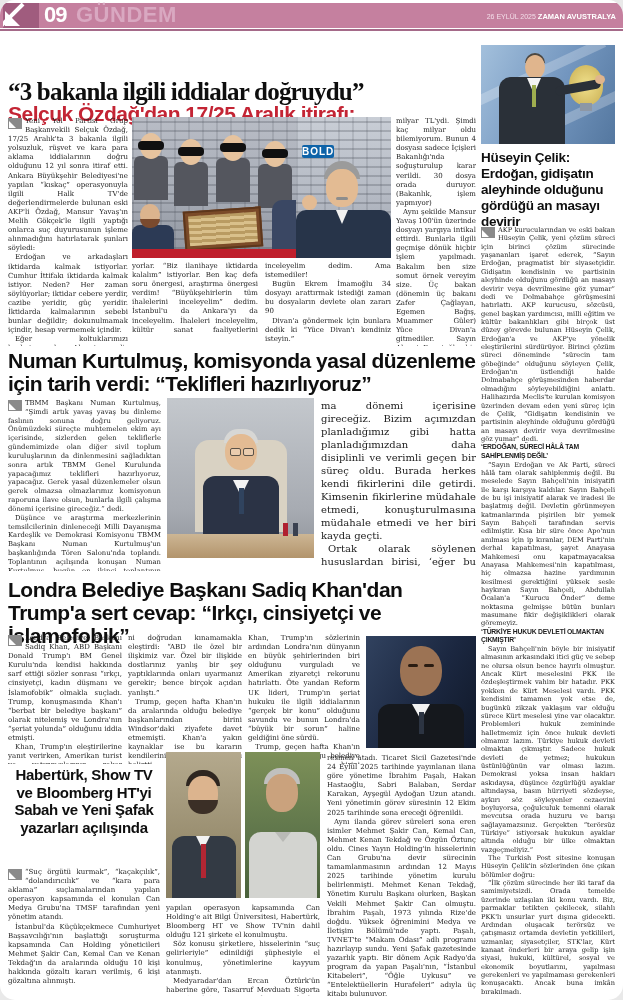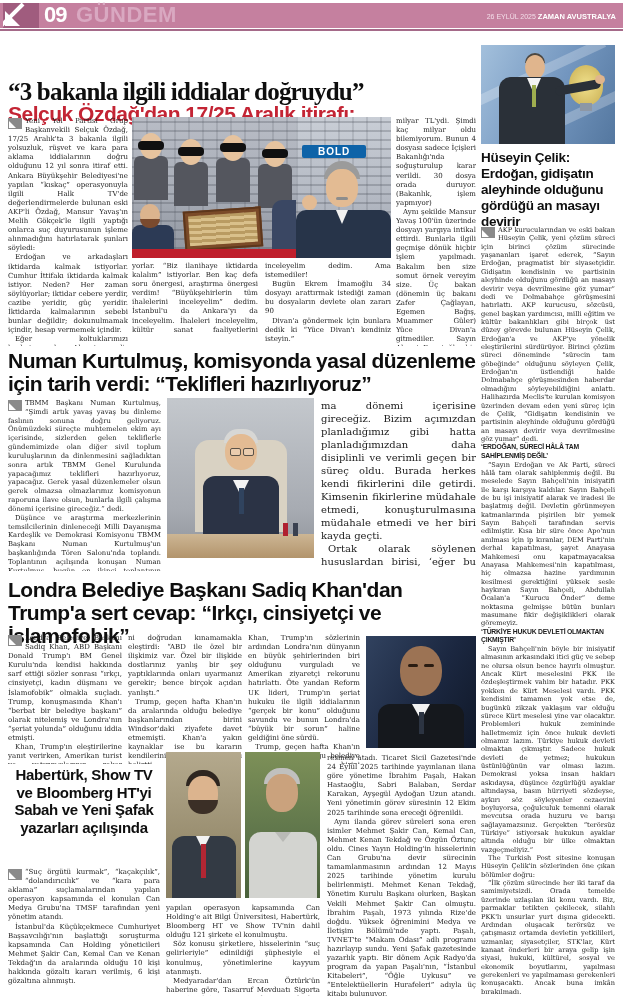--- a/index.html
+++ b/index.html
@@ -1,17 +1,17 @@
 <!DOCTYPE html>
 <html><head>
 <meta charset="utf-8">
 <style>
   html,body{margin:0;padding:0;background:#e9e9e9;}
   #page{position:relative;width:623px;height:1000px;background:#ffffff;overflow:hidden;
-        font-family:"DejaVu Serif",serif;color:#1c1c1c;}
+        font-family:"DejaVu Serif",serif;color:#1c1c1c;border-radius:15px;}
   
   .hbar{position:absolute;left:0;top:3px;width:623px;height:25px;background:#c5809f;}
   .hline{position:absolute;left:0;top:29px;width:623px;height:2px;background:#a56a89;}
   .hlogo{position:absolute;left:3px;top:3px;width:36px;height:25px;background:#a05c7e;overflow:hidden;}
   .hlogo .tri{position:absolute;left:2px;bottom:2px;width:0;height:0;
        border-left:15px solid #ffffff;border-top:15px solid transparent;}
   .hlogo .slash{position:absolute;left:6px;top:-4px;width:4px;height:34px;background:#ffffff;transform:rotate(45deg);}
   .hnum{position:absolute;left:44px;top:2px;font-family:"Liberation Sans",sans-serif;
         font-weight:bold;font-size:22px;letter-spacing:-1px;color:#ffffff;}
   .hsec{position:absolute;left:76px;top:2px;font-family:"Liberation Sans",sans-serif;
@@ -53,21 +53,21 @@
   .mfigl{position:absolute;left:0;bottom:0;width:42px;height:54px;}
   .mflhead{width:20px;height:22px;border-radius:50%;background:#dcb48e;margin:0 0 0 8px;position:relative;}
   .mflbeard{position:absolute;bottom:-2px;left:0;right:0;height:9px;background:#7a4a2e;border-radius:0 0 10px 10px;}
   .mflbody{height:26px;background:#2c3a55;border-radius:8px 8px 0 0;margin-top:-1px;}
   .mfigr{position:absolute;right:0;bottom:0;width:24px;height:58px;background:#3a4763;border-radius:10px 0 0 0;}
   
   .ozdag{left:296px;top:117px;width:95px;height:141px;
       background:linear-gradient(#c9ced6 0%,#b3b8c2 60%,#9aa0ab 100%);}
   .boldbadge{position:absolute;left:6px;top:28px;background:#0e63a8;color:#fff;
       font-family:"Liberation Sans",sans-serif;font-weight:bold;font-size:10px;
-      padding:1px 16px;letter-spacing:1px;border-radius:2px;}
+      padding:1px 0;letter-spacing:1px;border-radius:2px;}
   .ozhair{position:absolute;left:28px;top:44px;width:36px;height:18px;background:#9b9b9b;border-radius:18px 18px 0 0;}
   .ozf{position:absolute;left:30px;top:52px;width:32px;height:38px;background:#e3bb93;border-radius:46%;}
   .ozmus{position:absolute;left:40px;top:80px;width:12px;height:3px;background:#8d8d8d;border-radius:2px;}
   .ozbody{position:absolute;left:0px;bottom:0;width:95px;height:48px;background:#273449;border-radius:10px 10px 0 0;}
   .ozshirt{position:absolute;left:40px;bottom:34px;width:12px;height:14px;background:#f2f2f2;
       clip-path:polygon(0 0,100% 0,50% 100%);}
   .ozhand{position:absolute;left:6px;top:78px;width:15px;height:15px;background:#e3bb93;border-radius:50%;}
   
   .celikp{left:481px;top:45px;width:134px;height:99px;
       background:linear-gradient(115deg,#a3c0dc 0%,#7396bf 55%,#54779f 100%);}

